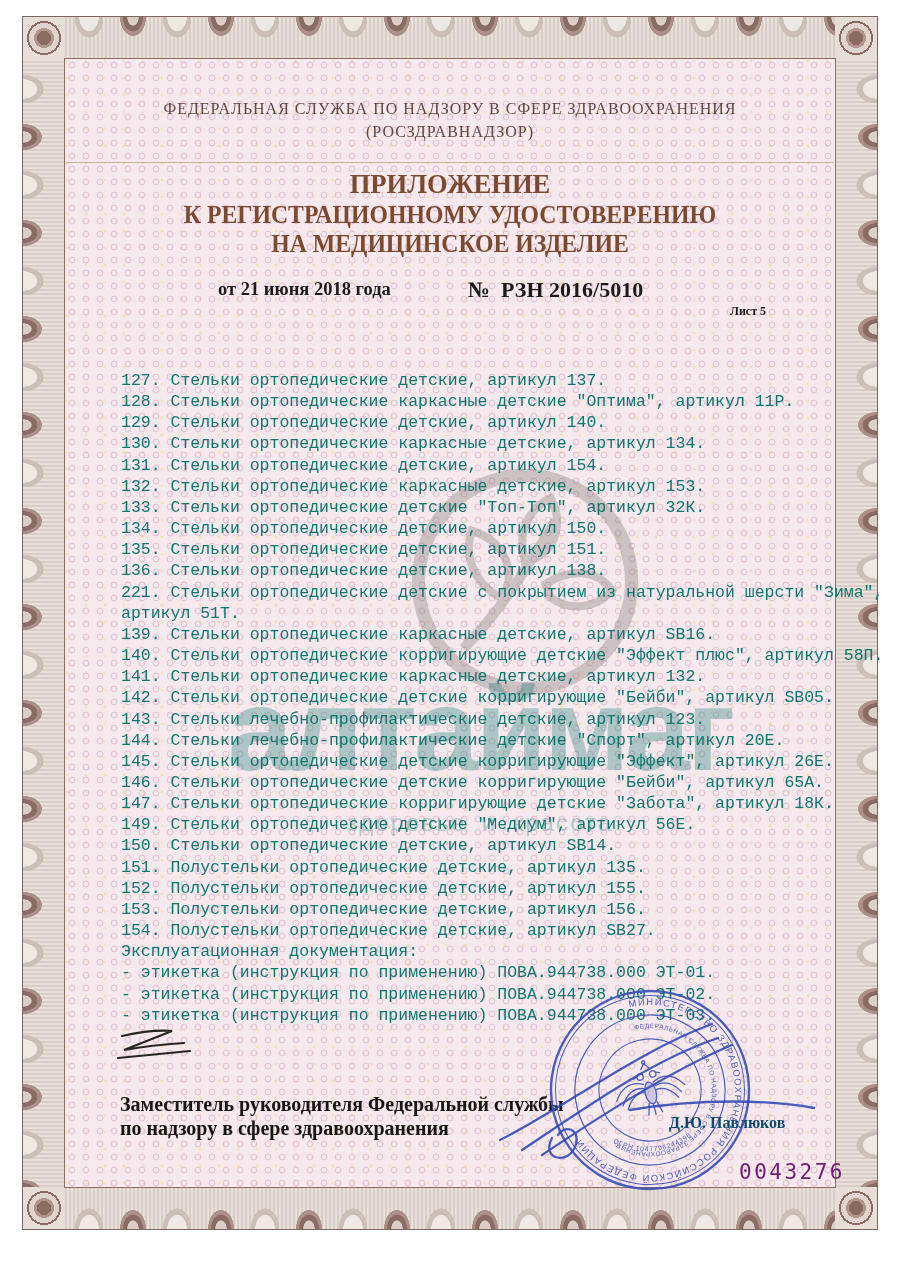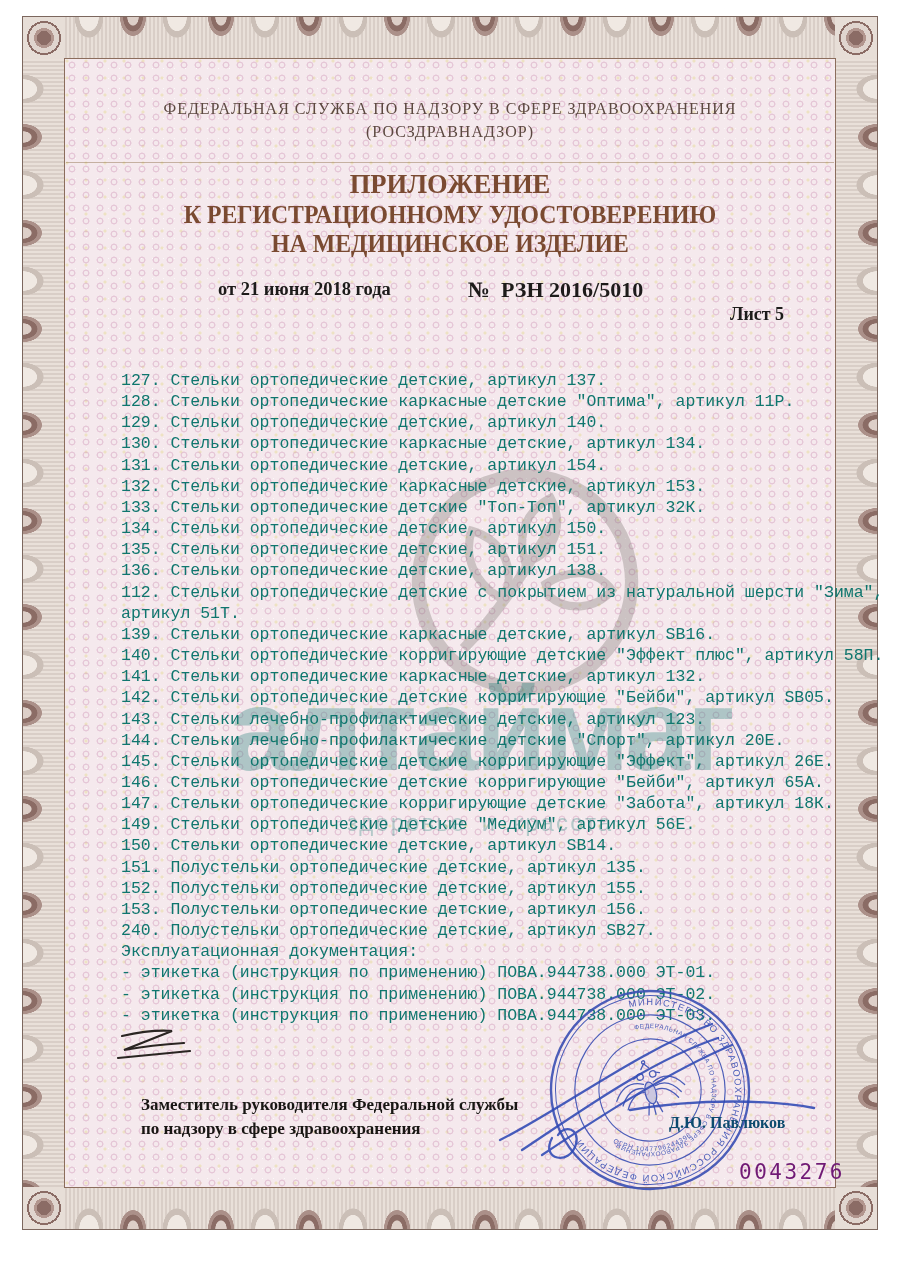--- a/index.html
+++ b/index.html
@@ -54,21 +54,21 @@
   .ctr{left:64px;width:772px;text-align:center;}
   .agency{font-size:16px;letter-spacing:1px;color:#5c4840;z-index:3;}
   .rule{left:66px;top:162px;width:768px;height:1px;background:rgba(150,120,85,0.5);z-index:2;}
   .doctitle{font-weight:bold;color:#7a4a31;z-index:3;transform:scaleX(0.95);}
   .bold-black{font-weight:bold;color:#1d1b1a;z-index:3;}
   .list{
     left:121px;top:370px;width:700px;z-index:3;
     font-size:16.5px;line-height:21.15px;color:#0f766e;font-family:Liberation Mono, monospace;
   }
   .list .line{white-space:nowrap;}
-  .sig-title{left:120px;top:1093px;font-size:17px;font-weight:bold;color:#181613;line-height:23.5px;z-index:4;margin-left:21px;}
+  .sig-title{left:120px;top:1093px;font-size:20px;font-weight:bold;color:#181613;line-height:23.5px;z-index:4;}
   .signer{left:669px;top:1114px;font-size:16px;font-weight:bold;color:#0c4a6e;z-index:6;}
   .serial{left:739px;top:1160px;font-family:"DejaVu Sans Mono", monospace;font-size:21px;
     letter-spacing:2.5px;color:#701a75;z-index:6;}
   
   .wm{z-index:1;}
   .wm-emblem{left:402px;top:459px;width:246px;height:246px;opacity:0.30;}
   .wm-textwrap{left:140px;top:672px;width:680px;text-align:center;
     font-family:"Liberation Sans", sans-serif;color:#0f766e;}
   .wm-brand{font-size:116px;font-weight:bold;letter-spacing:-3px;opacity:0.30;line-height:1;}
   .wm-tagline{font-size:24px;letter-spacing:2px;word-spacing:7px;opacity:0.28;margin-top:21px;text-align:center;}
@@ -111,50 +111,50 @@
   </div>
 
   <div class="abs ctr agency" style="top:100px">ФЕДЕРАЛЬНАЯ СЛУЖБА ПО НАДЗОРУ В СФЕРЕ ЗДРАВООХРАНЕНИЯ</div>
   <div class="abs ctr agency" style="top:123px">(РОСЗДРАВНАДЗОР)</div>
   <div class="abs rule"></div>
   <div class="abs ctr doctitle" style="top:168px;font-size:28px">ПРИЛОЖЕНИЕ</div>
   <div class="abs ctr doctitle" style="top:201px;font-size:25px">К РЕГИСТРАЦИОННОМУ УДОСТОВЕРЕНИЮ</div>
   <div class="abs ctr doctitle" style="top:230px;font-size:25px">НА МЕДИЦИНСКОЕ ИЗДЕЛИЕ</div>
   <div class="abs bold-black" style="left:218px;top:279px;font-size:18.5px">от 21 июня 2018 года</div>
   <div class="abs bold-black" style="left:468px;top:277px;font-size:22px;white-space:pre">№  РЗН 2016/5010</div>
-  <div class="abs bold-black" style="left:730px;top:304px;font-size:18px">Лист 5</div>
+  <div class="abs bold-black" style="left:730px;top:304px;font-size:12px">Лист 5</div>
 
   <div class="abs list">
       <div class="line">127. Стельки ортопедические детские, артикул 137.</div>
       <div class="line">128. Стельки ортопедические каркасные детские "Оптима", артикул 11Р.</div>
       <div class="line">129. Стельки ортопедические детские, артикул 140.</div>
       <div class="line">130. Стельки ортопедические каркасные детские, артикул 134.</div>
       <div class="line">131. Стельки ортопедические детские, артикул 154.</div>
       <div class="line">132. Стельки ортопедические каркасные детские, артикул 153.</div>
       <div class="line">133. Стельки ортопедические детские "Топ-Топ", артикул 32К.</div>
       <div class="line">134. Стельки ортопедические детские, артикул 150.</div>
       <div class="line">135. Стельки ортопедические детские, артикул 151.</div>
       <div class="line">136. Стельки ортопедические детские, артикул 138.</div>
-      <div class="line">112. Стельки ортопедические детские с покрытием из натуральной шерсти "Зима",</div>
+      <div class="line">221. Стельки ортопедические детские с покрытием из натуральной шерсти "Зима",</div>
       <div class="line">артикул 51Т.</div>
       <div class="line">139. Стельки ортопедические каркасные детские, артикул SB16.</div>
       <div class="line">140. Стельки ортопедические корригирующие детские "Эффект плюс", артикул 58П.</div>
       <div class="line">141. Стельки ортопедические каркасные детские, артикул 132.</div>
       <div class="line">142. Стельки ортопедические детские корригирующие "Бейби", артикул SB05.</div>
       <div class="line">143. Стельки лечебно-профилактические детские, артикул 123.</div>
       <div class="line">144. Стельки лечебно-профилактические детские "Спорт", артикул 20Е.</div>
       <div class="line">145. Стельки ортопедические детские корригирующие "Эффект", артикул 26Е.</div>
       <div class="line">146. Стельки ортопедические детские корригирующие "Бейби", артикул 65А.</div>
       <div class="line">147. Стельки ортопедические корригирующие детские "Забота", артикул 18К.</div>
       <div class="line">149. Стельки ортопедические детские "Медиум", артикул 56Е.</div>
       <div class="line">150. Стельки ортопедические детские, артикул SB14.</div>
       <div class="line">151. Полустельки ортопедические детские, артикул 135.</div>
       <div class="line">152. Полустельки ортопедические детские, артикул 155.</div>
       <div class="line">153. Полустельки ортопедические детские, артикул 156.</div>
-      <div class="line">240. Полустельки ортопедические детские, артикул SB27.</div>
+      <div class="line">154. Полустельки ортопедические детские, артикул SB27.</div>
       <div class="line">Эксплуатационная документация:</div>
       <div class="line">- этикетка (инструкция по применению) ПОВА.944738.000 ЭТ-01.</div>
       <div class="line">- этикетка (инструкция по применению) ПОВА.944738.000 ЭТ-02.</div>
       <div class="line">- этикетка (инструкция по применению) ПОВА.944738.000 ЭТ-03.</div>
     </div>
 
   <svg class="abs zmark" viewBox="0 0 95 42">
     <g fill="none" stroke="#2a2522" stroke-width="2.2" stroke-linecap="round">
       <path d="M12,10 C30,6 48,4 62,5 L14,24 C36,20 58,18 74,17"></path>
       <path d="M8,32 L80,25"></path>

